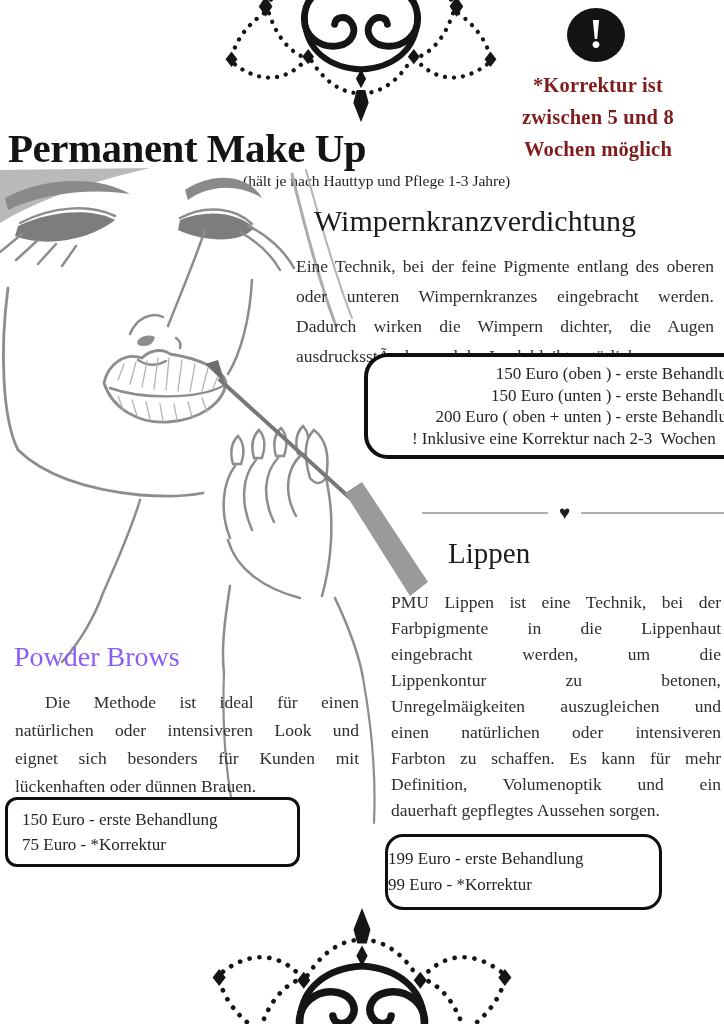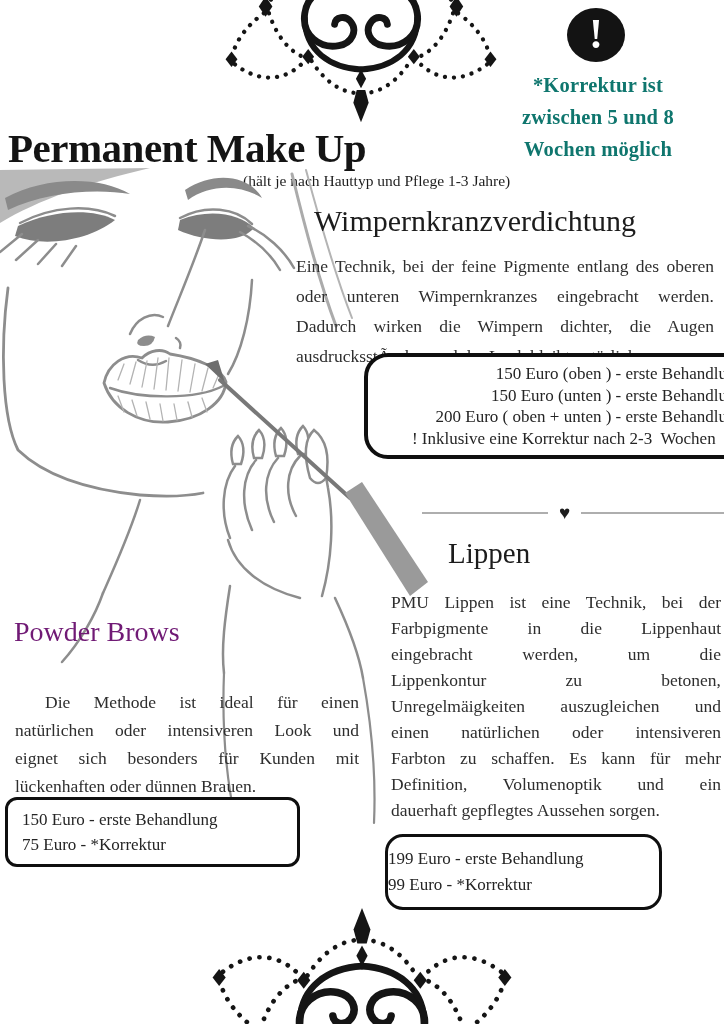--- a/index.html
+++ b/index.html
@@ -13,29 +13,29 @@
   .orn-top{left:216px;top:-60px;width:290px;height:184px;}
   .orn-bottom{left:202px;top:906px;width:320px;height:203px;transform:scaleY(-1);}
   
   .notice-icon{
     left:567px;top:8px;width:58px;height:54px;background:#131313;border-radius:50%;
     display:flex;align-items:center;justify-content:center;
   }
   .notice-icon span{color:#ffffff;font-size:42px;font-weight:bold;line-height:1;transform:translateY(-1px);}
   .notice-text{
     left:492px;top:70px;width:212px;text-align:center;
-    font-weight:bold;font-size:20.5px;line-height:1.56;color:#0f766e;letter-spacing:.2px;
+    font-weight:bold;font-size:20.5px;line-height:1.56;color:#7f1d1d;letter-spacing:.2px;
   }
   
   .title{left:8px;top:124px;font-size:41px;font-weight:bold;color:#141414;letter-spacing:-.5px;white-space:nowrap;}
   .subtitle{left:243px;top:172px;font-size:15.5px;color:#1d1d1d;white-space:nowrap;}
   
   .h-wimpern{left:314px;top:204px;width:410px;text-align:left;font-size:30px;color:#1c1c1c;}
   .h-lippen{left:448px;top:537px;width:200px;text-align:left;font-size:29px;color:#1c1c1c;}
-  .h-powder{left:14px;top:616px;font-size:28px;color:#701a75;}
+  .h-powder{left:14px;top:641px;font-size:28px;color:#8b5cf6;}
   
   .para{font-size:17.5px;color:#2e2e2e;}
   .para .jl{text-align:justify;text-align-last:justify;}
   .para .jl.last{text-align-last:left;}
   .p-wimpern{left:296px;top:251px;width:418px;line-height:30px;}
   .p-lippen{left:391px;top:589px;width:330px;line-height:26px;}
   .p-powder{left:15px;top:688px;width:344px;line-height:28px;}
   .p-powder .indent{text-indent:30px;}
   
   .pricebox{

